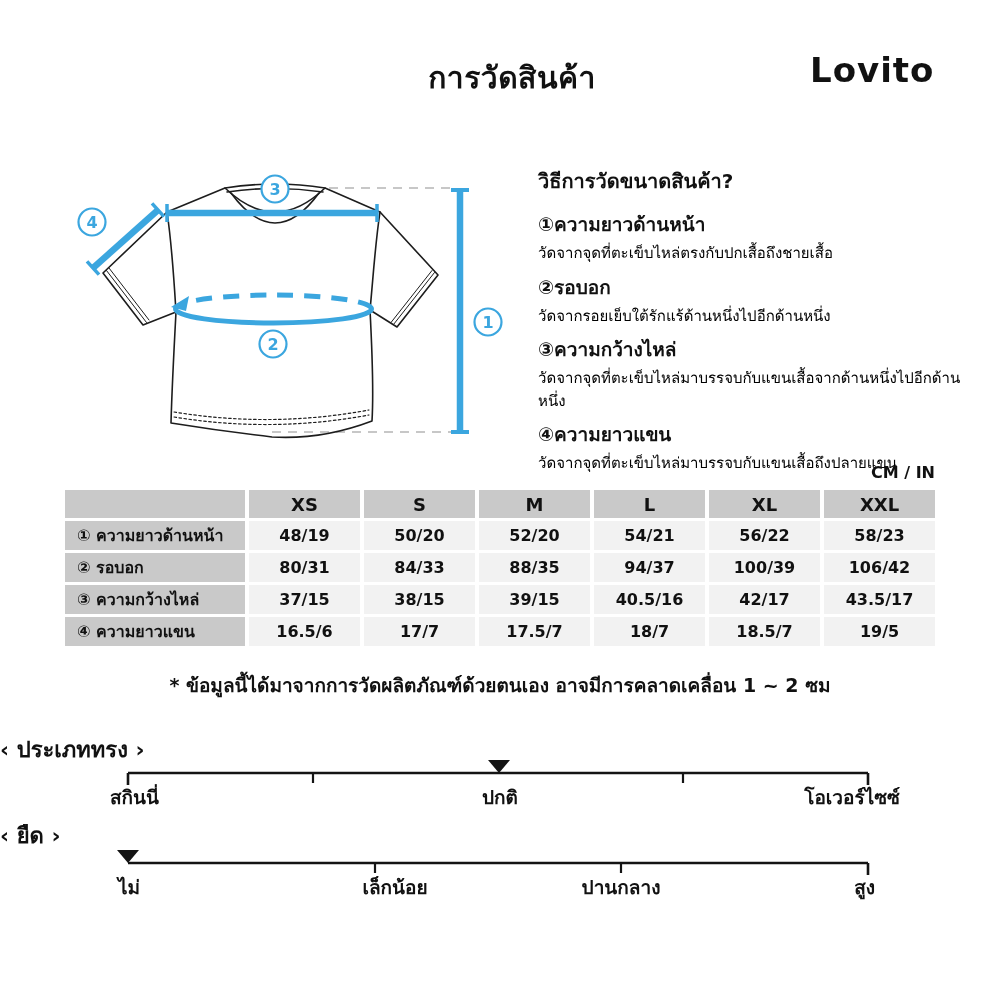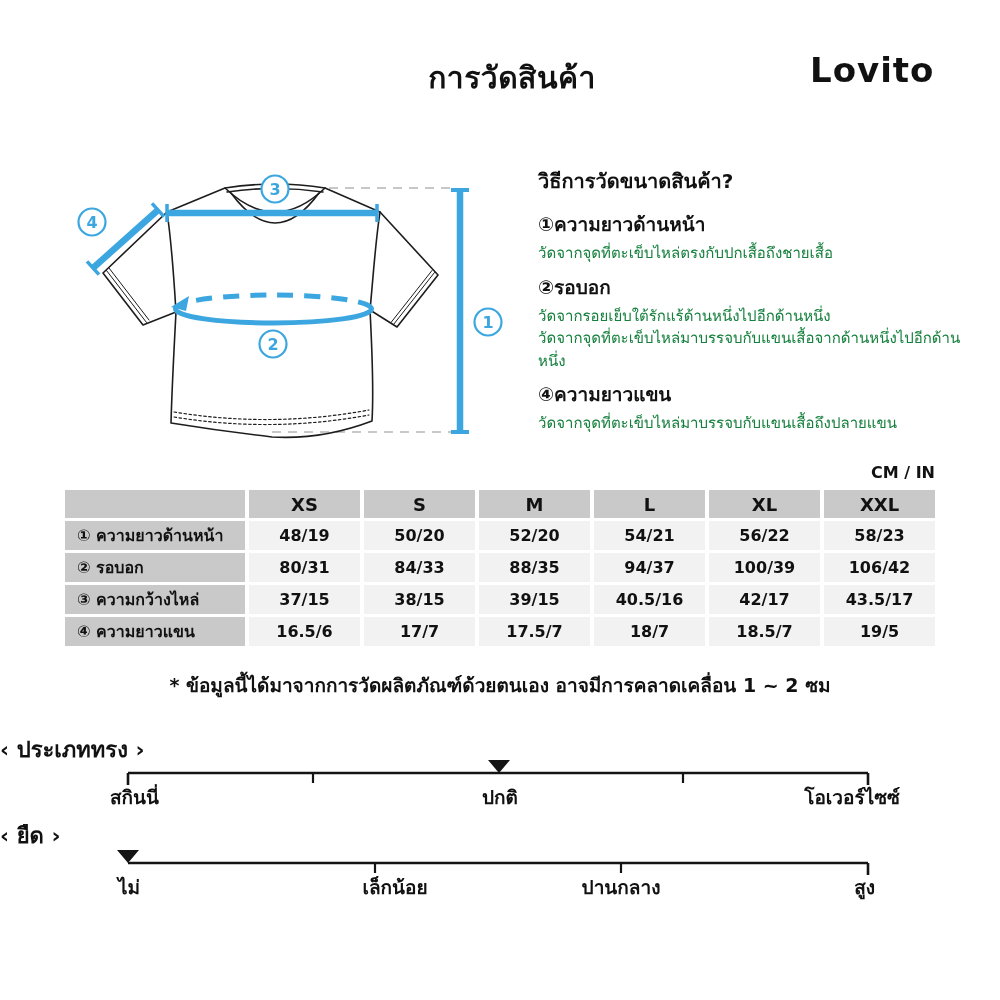--- a/index.html
+++ b/index.html
@@ -8,21 +8,21 @@
 
   .page-title{position:absolute;top:54px;left:12px;width:100%;text-align:center;
     font-size:30px;font-weight:bold;letter-spacing:.5px;}
   .logo{position:absolute;top:50px;left:810px;font-size:34px;font-weight:bold;letter-spacing:1px;}
 
   .diagram{position:absolute;left:60px;top:160px;width:450px;height:300px;}
 
   .instructions{position:absolute;left:538px;top:165px;width:428px;}
   .instructions .heading{font-size:20px;font-weight:bold;margin:0 0 12px 0;}
   .instructions .item-title{font-size:19px;font-weight:bold;margin:7px 0 3px 0;}
-  .instructions .item-desc{font-size:15px;color:#15803d;margin:0;line-height:1.5;}
+  .instructions .item-desc{font-size:15px;color:#000000;margin:0;line-height:1.5;}
 
   .unit-label{position:absolute;top:463px;right:65px;font-size:16px;font-weight:bold;}
 
   .size-table{position:absolute;left:65px;top:490px;width:870px;
     display:grid;grid-template-columns:180px repeat(6,1fr);column-gap:4px;row-gap:3px;}
   .size-table .cell{display:flex;align-items:center;justify-content:center;
     font-size:16px;font-weight:bold;height:29px;background:#F2F2F2;}
   .size-table .head{background:#C9C9C9;height:28px;font-size:18px;}
   .size-table .rowlabel{background:#C9C9C9;justify-content:flex-start;padding-left:12px;font-size:16px;}
 
@@ -100,20 +100,21 @@
 
   <div class="instructions">
     <p class="heading">วิธีการวัดขนาดสินค้า?</p>
 
     <p class="item-title">①ความยาวด้านหน้า</p>
     <p class="item-desc">วัดจากจุดที่ตะเข็บไหล่ตรงกับปกเสื้อถึงชายเสื้อ</p>
 
     <p class="item-title">②รอบอก</p>
     <p class="item-desc">วัดจากรอยเย็บใต้รักแร้ด้านหนึ่งไปอีกด้านหนึ่ง</p>
 
+    <p class="item-title">③ความกว้างไหล่</p>
     <p class="item-desc">วัดจากจุดที่ตะเข็บไหล่มาบรรจบกับแขนเสื้อจากด้านหนึ่งไปอีกด้านหนึ่ง</p>
 
     <p class="item-title">④ความยาวแขน</p>
     <p class="item-desc">วัดจากจุดที่ตะเข็บไหล่มาบรรจบกับแขนเสื้อถึงปลายแขน</p>
   </div>
 
   <div class="unit-label">CM / IN</div>
 
   <div class="size-table">
     <div class="cell head"></div>

